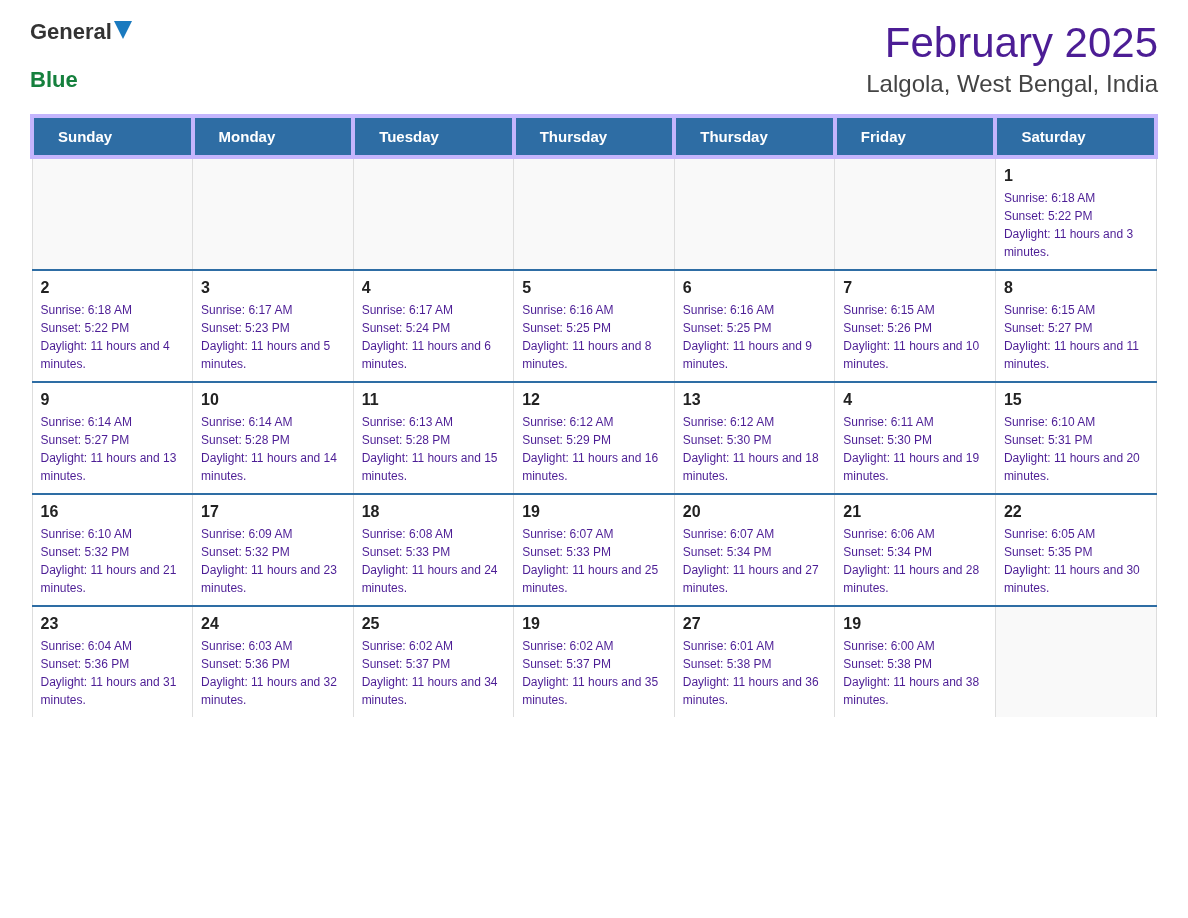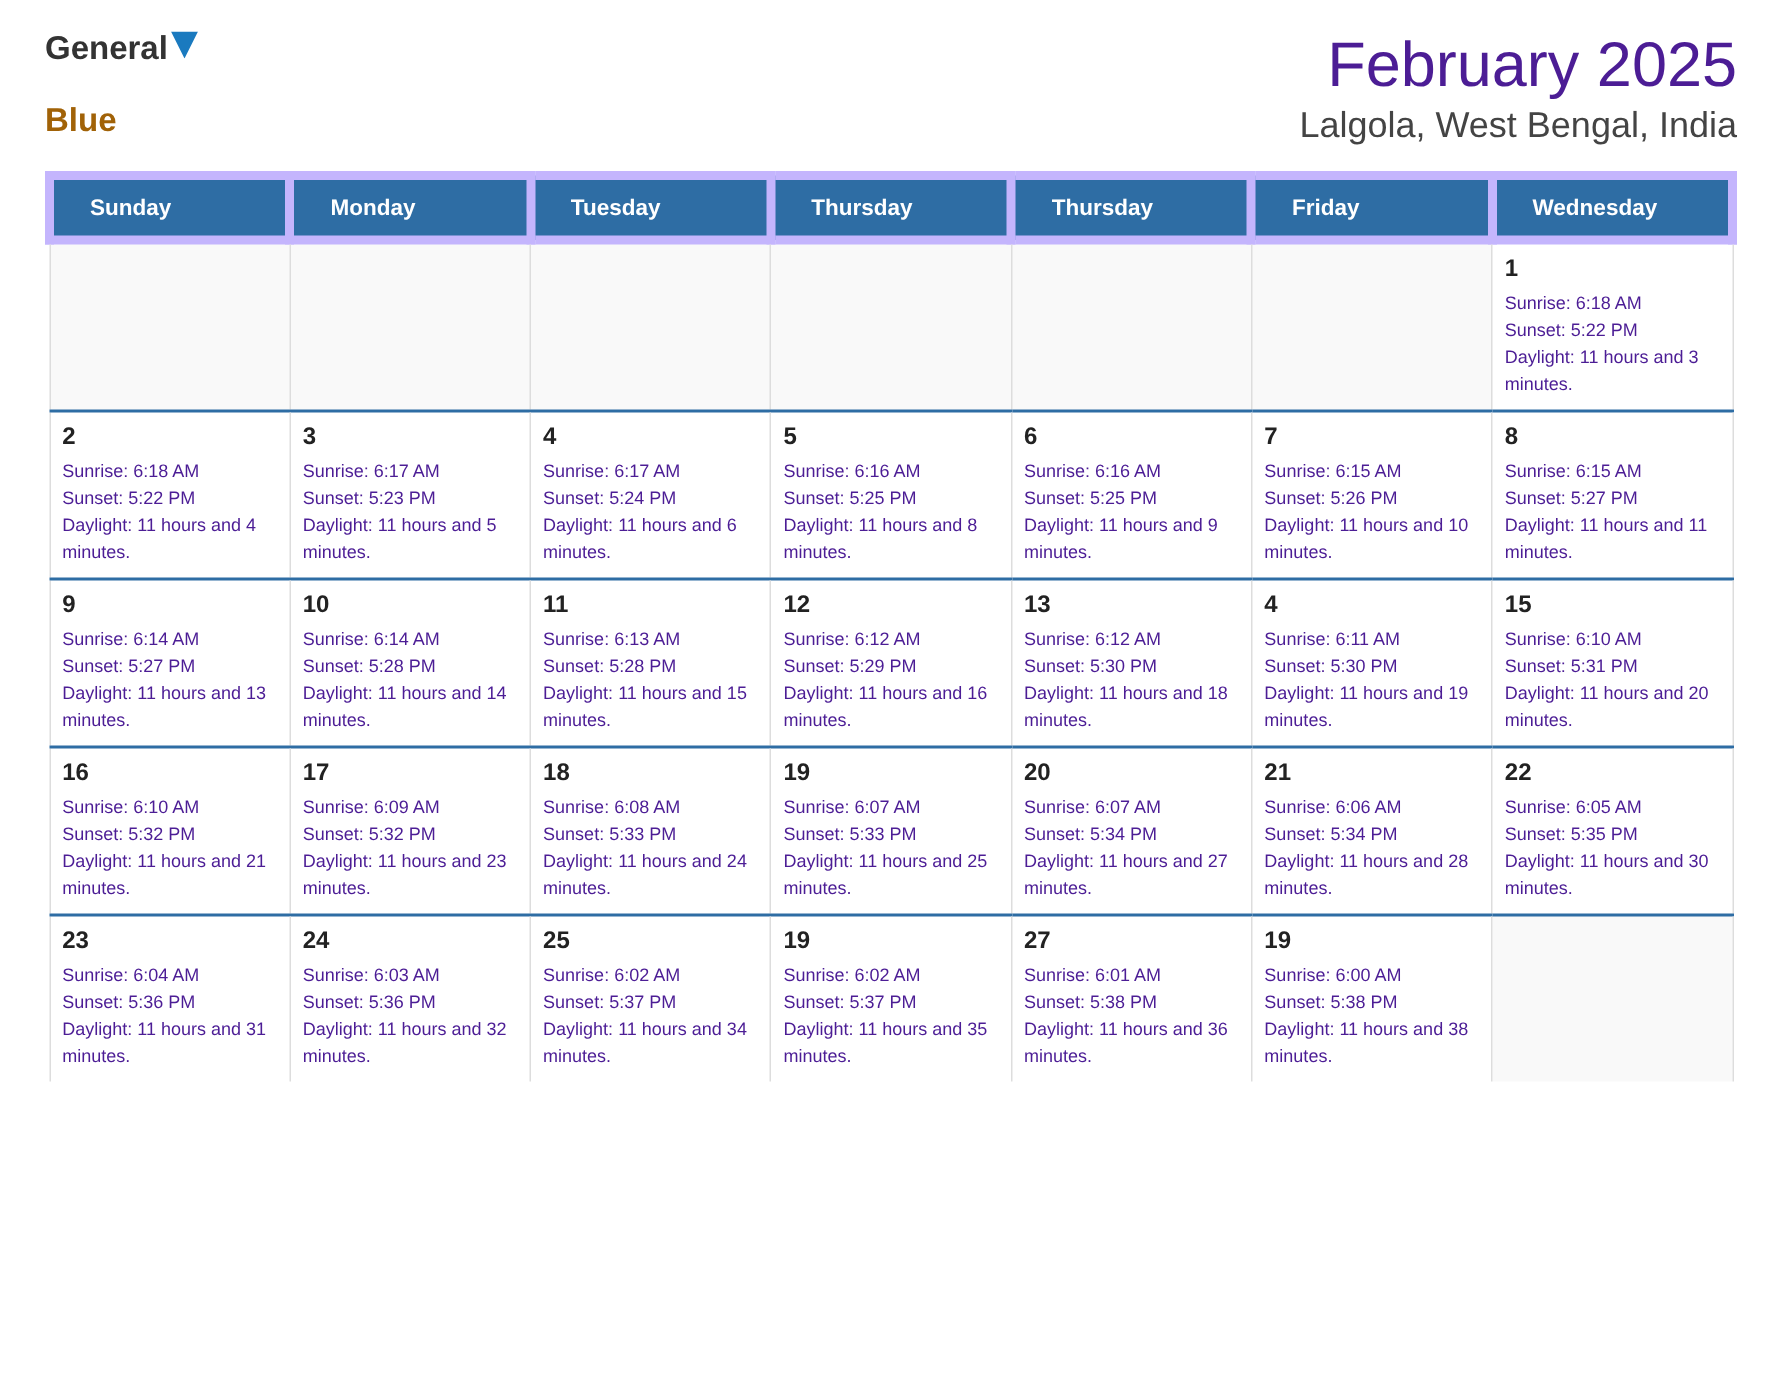--- a/index.html
+++ b/index.html
@@ -23,21 +23,21 @@
     }
     .logo-text-general {
       font-size: 22px;
       font-weight: bold;
       color: #333;
       line-height: 1.1;
     }
     .logo-text-blue {
       font-size: 22px;
       font-weight: bold;
-      color: #a16207;
+      color: #15803d;
       line-height: 1.1;
       text-align: right;
     }
     .title-block {
       text-align: right;
     }
     .title-block h1 {
       font-size: 42px;
       font-weight: normal;
       color: #4c1d95;
@@ -53,21 +53,21 @@
       width: 100%;
       border-collapse: collapse;
     }
     .calendar thead th {
       background-color: #2e6da4;
       color: #fff;
       font-size: 15px;
       font-weight: bold;
       padding: 10px 24px;
       text-align: left;
-      border: 6px solid #c4b5fd;
+      border: 4px solid #c4b5fd;
     }
     .calendar tbody td {
       vertical-align: top;
       border: 1px solid #ccc;
       padding: 8px;
       width: calc(100% / 7);
       min-height: 90px;
     }
     .calendar tbody tr td {
       border-top: 2px solid #2e6da4;
@@ -117,21 +117,21 @@
 
 <table class="calendar">
   <thead>
     <tr>
     <th>Sunday</th>
         <th>Monday</th>
         <th>Tuesday</th>
         <th>Thursday</th>
         <th>Thursday</th>
         <th>Friday</th>
-        <th>Wednesday</th>
+        <th>Saturday</th>
       </tr>
   </thead>
   <tbody>
   <tr>
         <td class="empty-cell"></td>
         <td class="empty-cell"></td>
         <td class="empty-cell"></td>
         <td class="empty-cell"></td>
         <td class="empty-cell"></td>
         <td class="empty-cell"></td>

